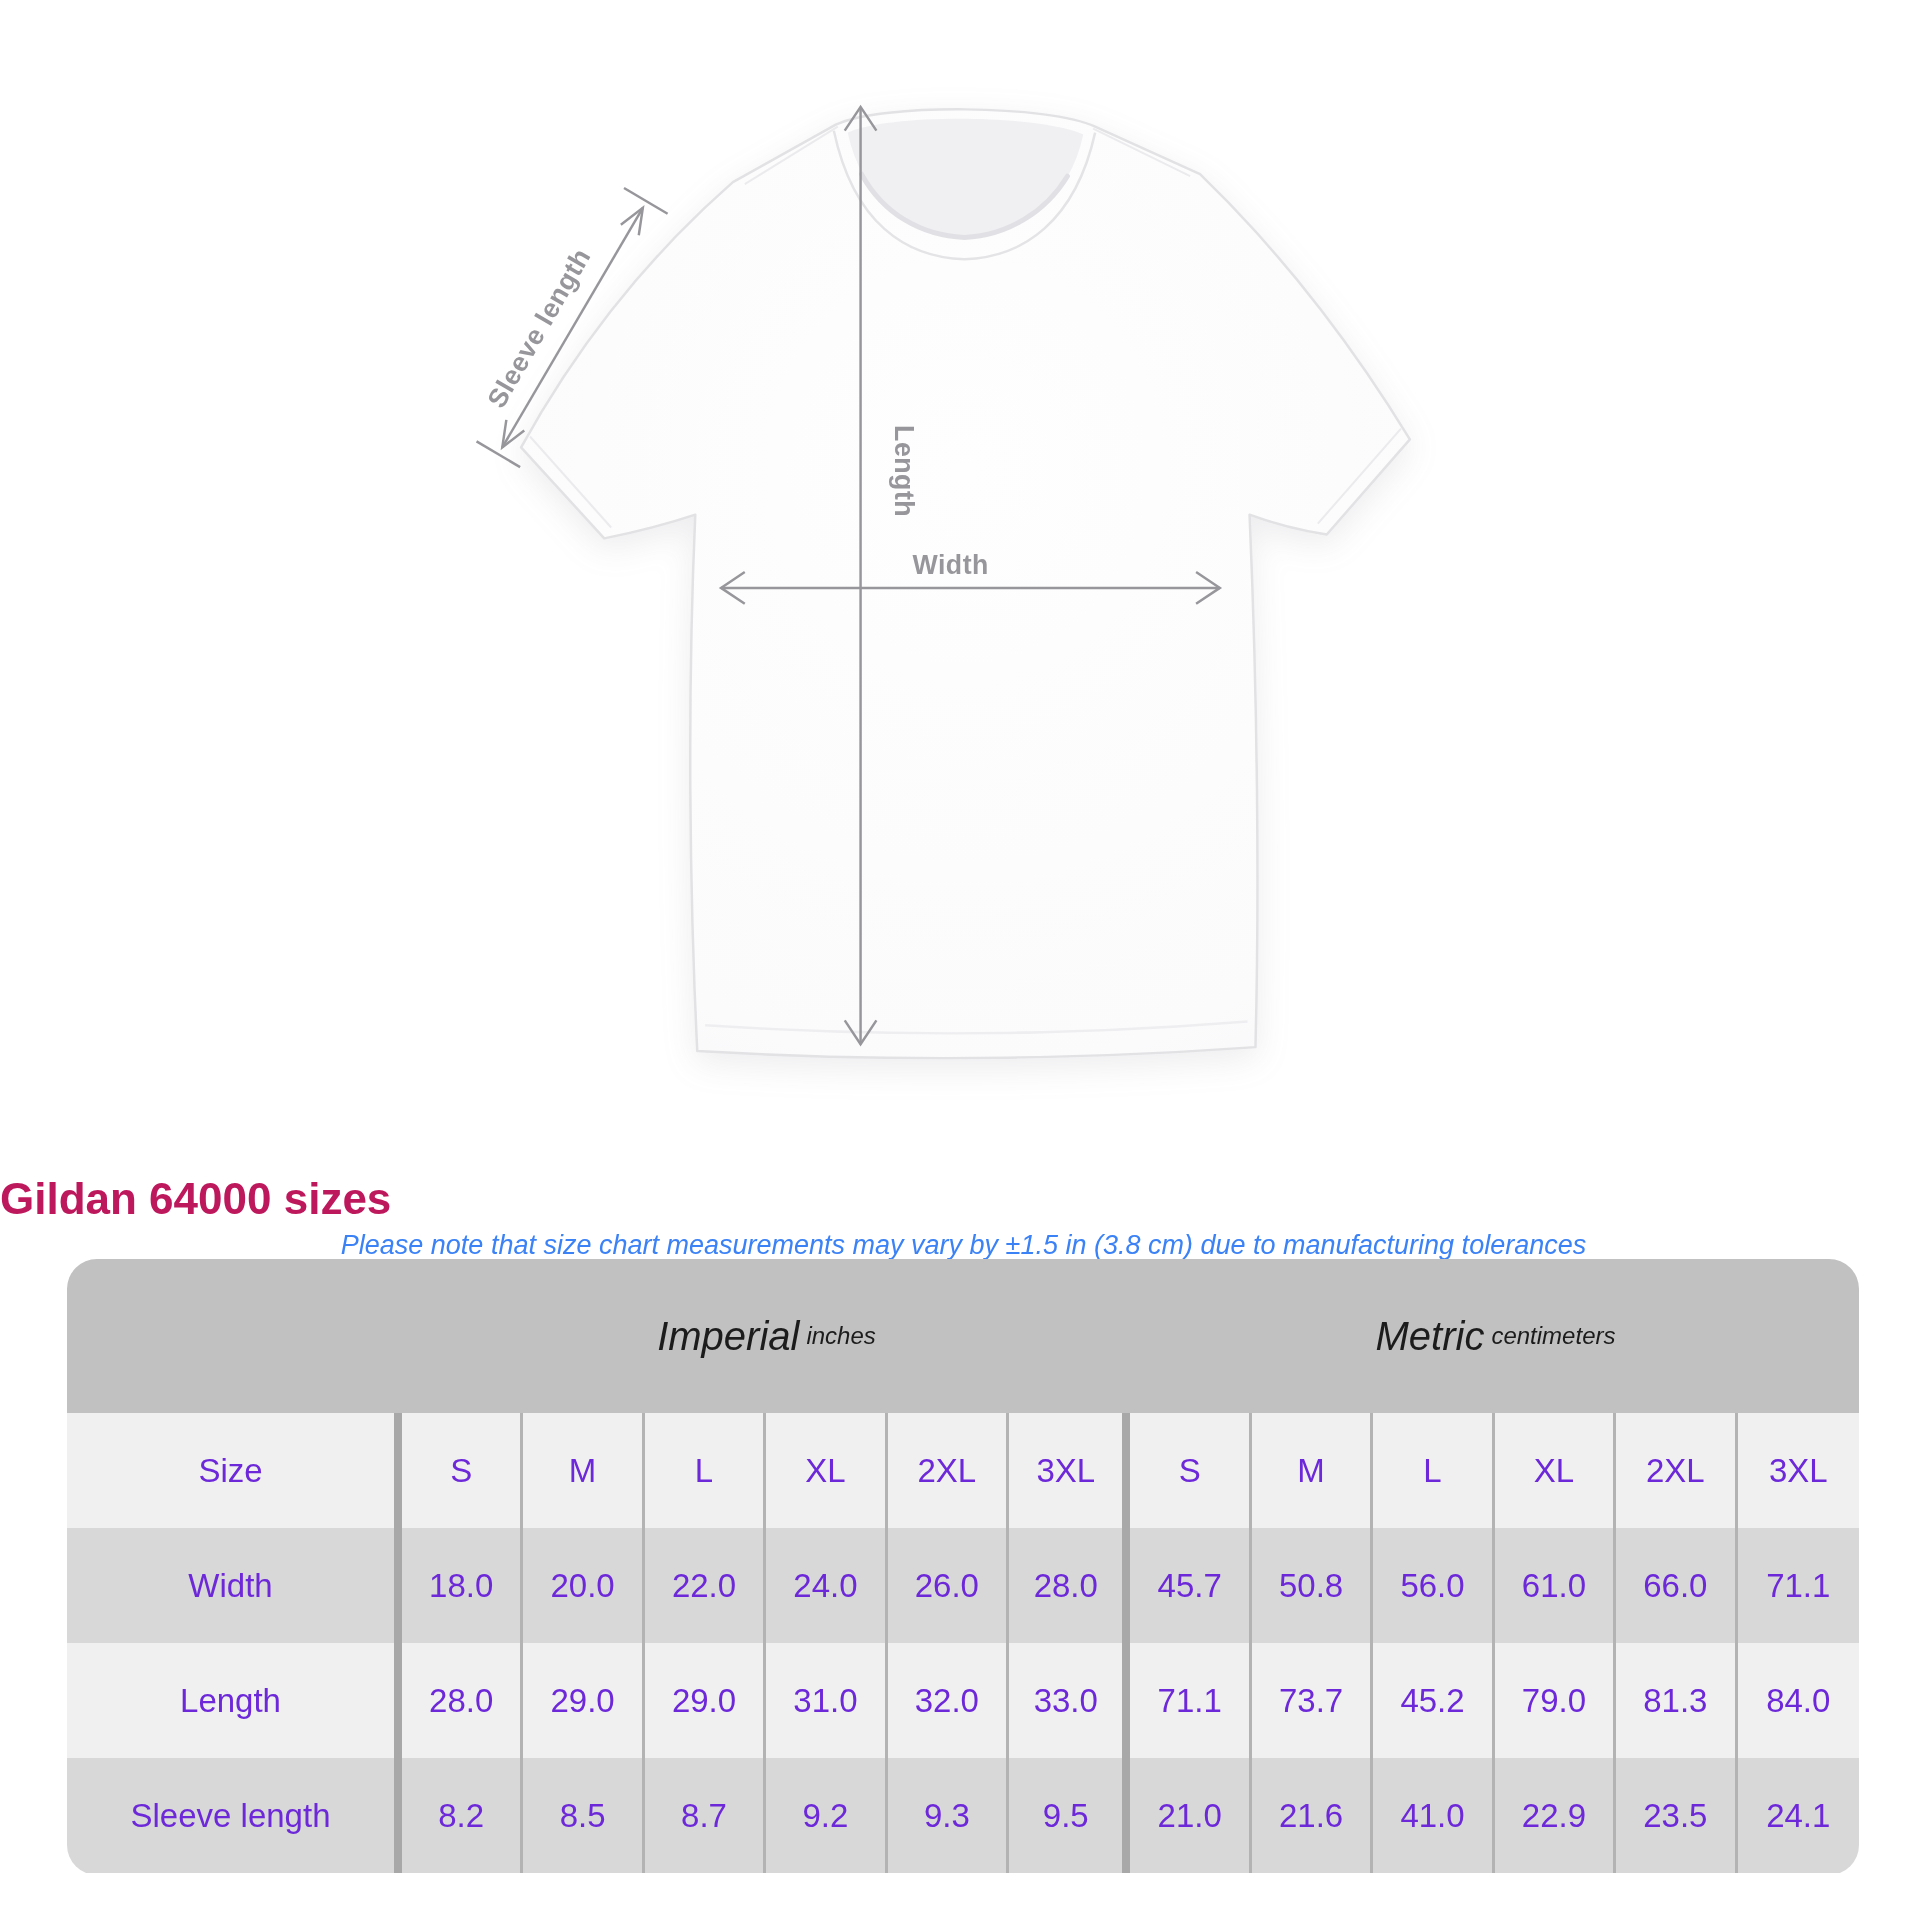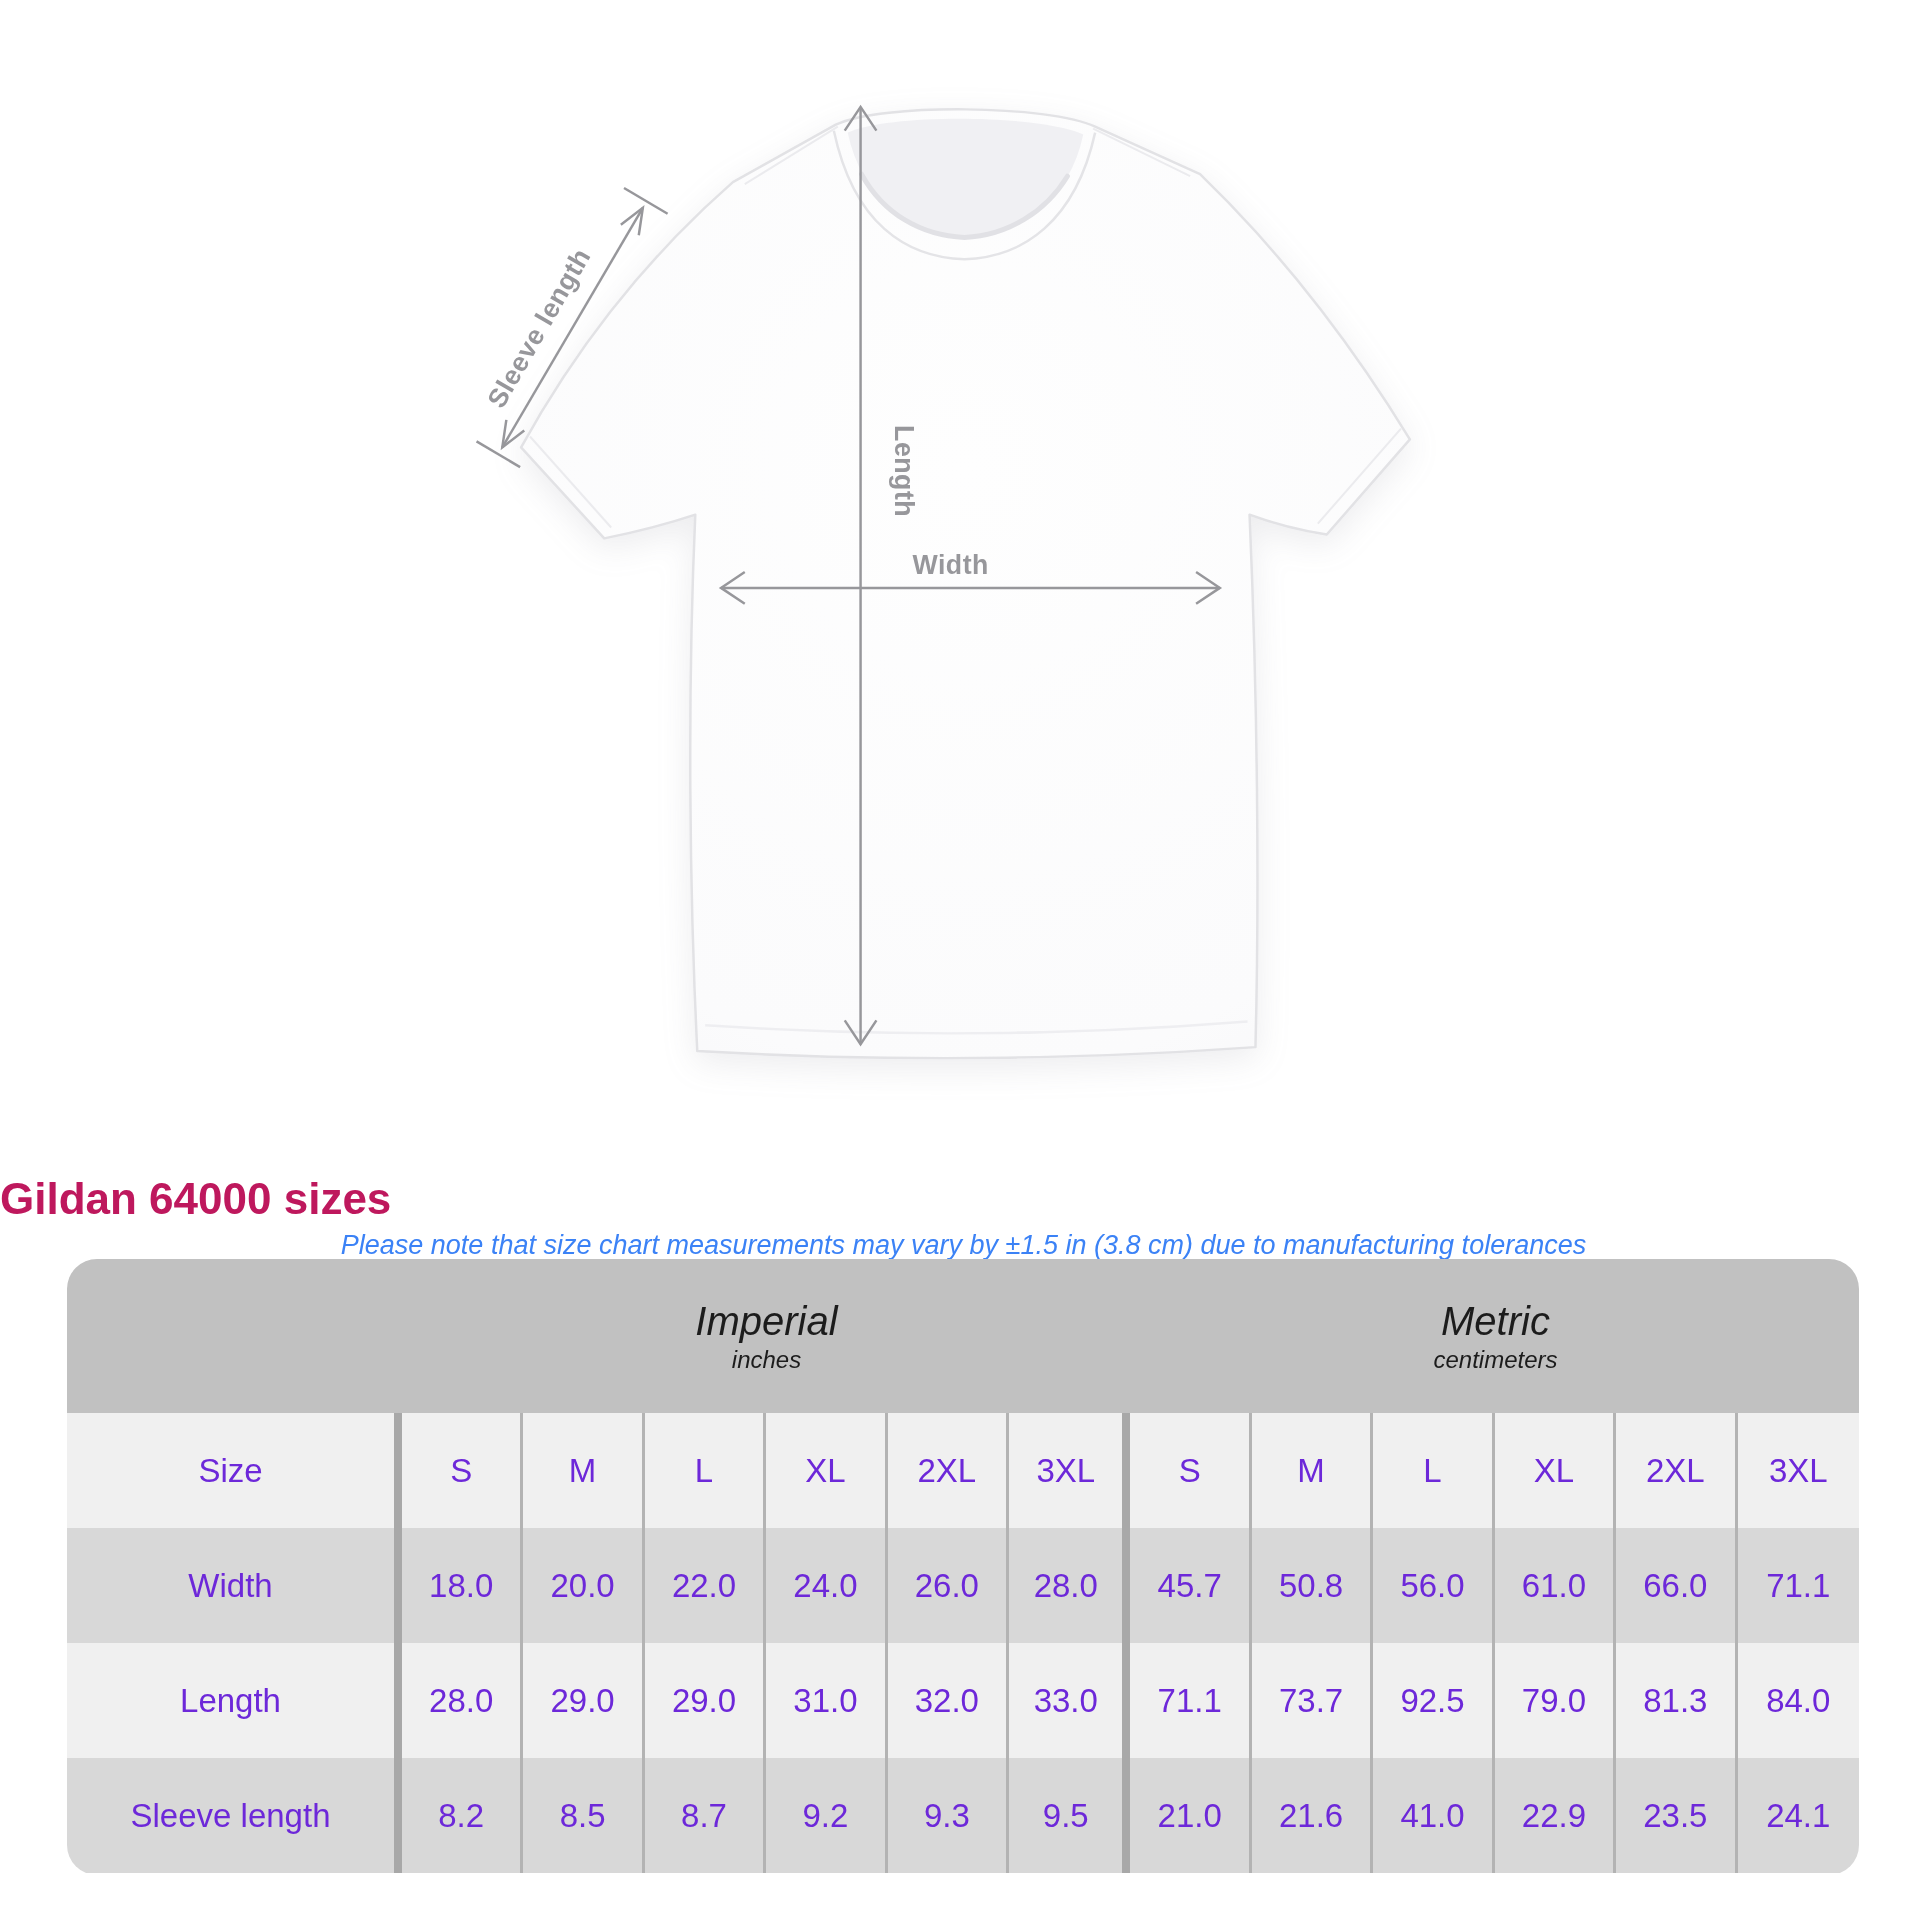--- a/index.html
+++ b/index.html
@@ -18,21 +18,21 @@
     position:absolute;left:0;top:1228px;width:1927px;height:34px;line-height:34px;
     text-align:center;font-size:27px;font-style:italic;color:#3b82f6;
   }
   .size-table{
     position:absolute;left:67px;top:1259px;width:1792px;height:616px;
     border-radius:30px;overflow:hidden;background:#ffffff;
   }
   .unit-band{
     display:grid;grid-template-columns:335px 729px 729px;height:154px;background:#c1c1c1;
   }
-  .unit-cell{display:flex;flex-direction:column;align-items:center;justify-content:center;gap:7px;color:#1c1c1c;}
+  .unit-cell{display:flex;flex-direction:row;align-items:center;justify-content:center;gap:7px;color:#1c1c1c;}
   .unit-name{font-size:40px;font-style:italic;line-height:1;}
   .unit-sub{font-size:24px;font-style:italic;line-height:1;}
   .t-row{display:grid;grid-template-columns:335px repeat(12,1fr);height:115px;}
   .row-light{background:#f0f0f0;}
   .row-dark{background:#d8d8d8;}
   .t-cell{
     display:flex;align-items:center;justify-content:center;
     font-size:33px;color:#6d28d9;box-sizing:border-box;
   }
   .sep-thick{border-right:8px solid #a8a8a8;}
@@ -161,21 +161,21 @@
     <div class="t-row row-light">
       <div class="t-cell sep-thick">Length</div>
       <div class="t-cell sep-thin">28.0</div>
       <div class="t-cell sep-thin">29.0</div>
       <div class="t-cell sep-thin">29.0</div>
       <div class="t-cell sep-thin">31.0</div>
       <div class="t-cell sep-thin">32.0</div>
       <div class="t-cell sep-thick">33.0</div>
       <div class="t-cell sep-thin">71.1</div>
       <div class="t-cell sep-thin">73.7</div>
-      <div class="t-cell sep-thin">92.5</div>
+      <div class="t-cell sep-thin">45.2</div>
       <div class="t-cell sep-thin">79.0</div>
       <div class="t-cell sep-thin">81.3</div>
       <div class="t-cell">84.0</div>
     </div>
 
     <div class="t-row row-dark">
       <div class="t-cell sep-thick">Sleeve length</div>
       <div class="t-cell sep-thin">8.2</div>
       <div class="t-cell sep-thin">8.5</div>
       <div class="t-cell sep-thin">8.7</div>

